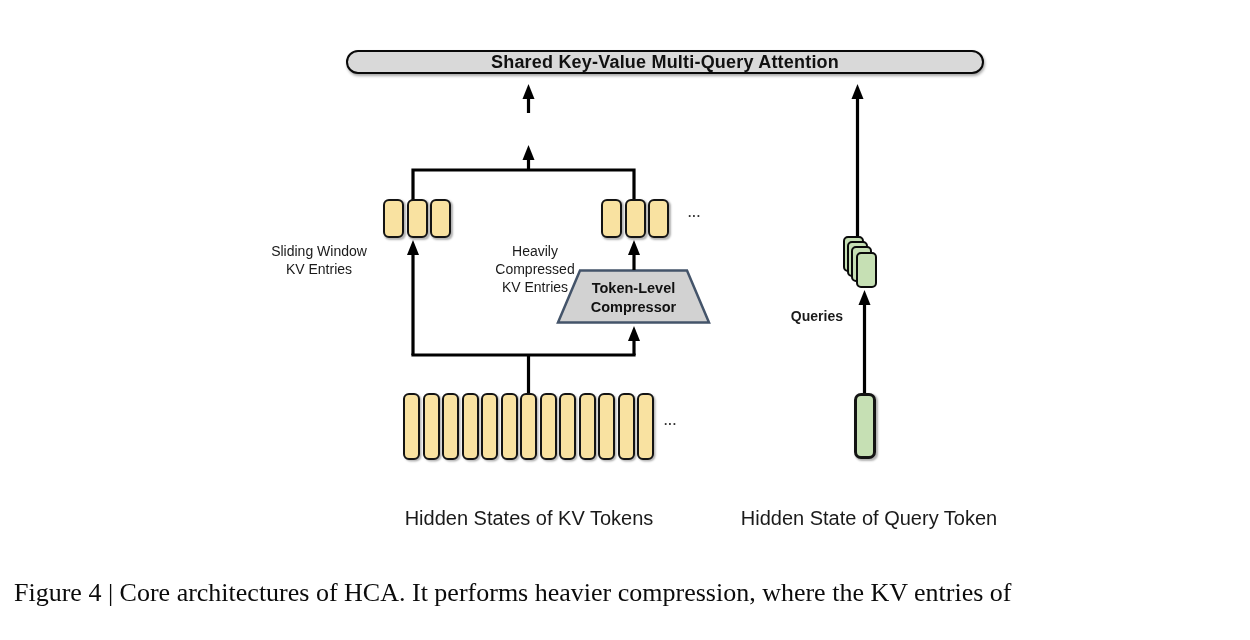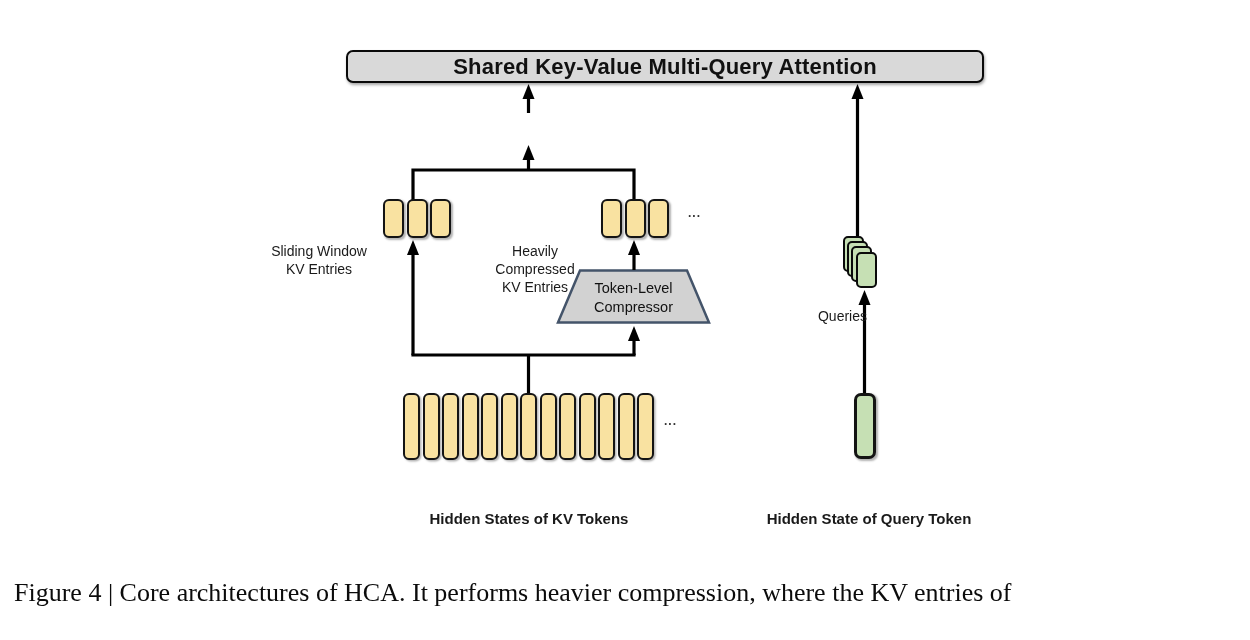--- a/index.html
+++ b/index.html
@@ -6,43 +6,43 @@
   .page{position:relative;width:1250px;height:640px;background:#ffffff;overflow:hidden;
         font-family:"Liberation Sans",sans-serif;color:#111;}
   svg.wires{position:absolute;left:0;top:0;pointer-events:none;}
   .ln{stroke:var(--line,#000);stroke-width:3.2;fill:none;}
   .hd{fill:var(--line,#000);stroke:none;}
   .trap{fill:var(--compressor-fill,#D2D2D2);stroke:var(--compressor-border,#44546A);stroke-width:2.5;}
 
   .gbox{position:absolute;background:var(--box-fill,#D9D9D9);border:2.5px solid #0a0a0a;
         display:flex;align-items:center;justify-content:center;font-weight:bold;
         box-shadow:1px 2px 3px rgba(0,0,0,0.35);box-sizing:border-box;}
-  .attention{left:346px;top:50px;width:638px;height:33px;border-radius:7px;font-size:22px;letter-spacing:.2px;}
+  .attention{left:346px;top:50px;width:638px;height:24px;border-radius:14px;font-size:18px;letter-spacing:.2px;}
   .concat{left:465px;top:113px;width:127px;height:30px;border-radius:9px;font-size:14px;}
 
   .tok-row{position:absolute;display:flex;gap:2.5px;}
   .tok{box-sizing:border-box;border:2.5px solid #141414;border-radius:6px;
        background:var(--kv-token-fill,#F9E2A1);box-shadow:1.5px 1.5px 2px rgba(0,0,0,0.3);}
   .g-size .tok{width:21px;height:39px;}
   .kv-size .tok{width:17px;height:67px;}
   .q-token{position:absolute;left:854px;top:393px;width:22px;height:66px;box-sizing:border-box;
        border:3px solid #141414;border-radius:7px;background:var(--query-token-fill,#C6E0B4);
        box-shadow:1.5px 1.5px 2px rgba(0,0,0,0.3);}
   .q-stack{position:absolute;left:843px;top:236px;width:35px;height:53px;}
   .q-stack .qcard{position:absolute;width:21px;height:36px;box-sizing:border-box;border:2.5px solid #0a0a0a;
        border-radius:5px;background:var(--query-token-fill,#C6E0B4);}
   .q-stack .qcard:nth-child(1){left:0;top:0;}
   .q-stack .qcard:nth-child(2){left:4px;top:5px;}
   .q-stack .qcard:nth-child(3){left:8px;top:10px;}
   .q-stack .qcard:nth-child(4){left:13px;top:16px;}
 
   .lbl{position:absolute;font-size:14px;line-height:18px;text-align:center;white-space:pre-line;color:#1a1a1a;margin-top:45px;}
-  .lbl.big{font-size:15px;line-height:19px;font-weight:bold;}
+  .lbl.big{font-size:20px;line-height:19px;}
   .compressor-lbl{position:absolute;left:558px;top:273px;width:151px;height:50px;display:flex;
-       align-items:center;justify-content:center;font-weight:normal;font-size:14.5px;line-height:19px;
+       align-items:center;justify-content:center;font-weight:bold;font-size:14.5px;line-height:19px;
        text-align:center;white-space:pre-line;}
   .dots{position:absolute;font-size:12px;font-weight:bold;color:#333;letter-spacing:1px;}
 
   .caption{position:absolute;left:14px;top:508px;width:1226px;
        font-family:"Liberation Serif","DejaVu Serif",serif;font-size:26px;line-height:34px;
        color:#0b0b0b;white-space:pre-wrap;}
 </style>
 </head>
 <body>
 
@@ -115,21 +115,21 @@
       <div class="qcard"></div>
       <div class="qcard"></div>
     </div>
   <div class="q-token"></div>
 
   <div class="lbl" style="left:239px;top:197px;width:160px;">Sliding Window
 KV Entries</div>
   <div class="lbl" style="left:455px;top:197px;width:160px;">Heavily
 Compressed
 KV Entries</div>
-  <div class="lbl" style="left:784px;top:262px;width:83px;text-align:right;">Queries</div>
+  <div class="lbl" style="left:760px;top:262px;width:83px;text-align:right;font-weight:bold;">Queries</div>
   <div class="lbl big" style="left:379px;top:464px;width:300px;">Hidden States of KV Tokens</div>
   <div class="lbl big" style="left:719px;top:464px;width:300px;">Hidden State of Query Token</div>
   <div class="dots" style="left:688px;top:206px;">...</div>
   <div class="dots" style="left:664px;top:414px;">...</div>
 
   <div class="caption">
     <div><span>Figure 4 | Core architectures of HCA. It performs heavier compression, where the KV entries of</span></div>
     
     
   </div>

